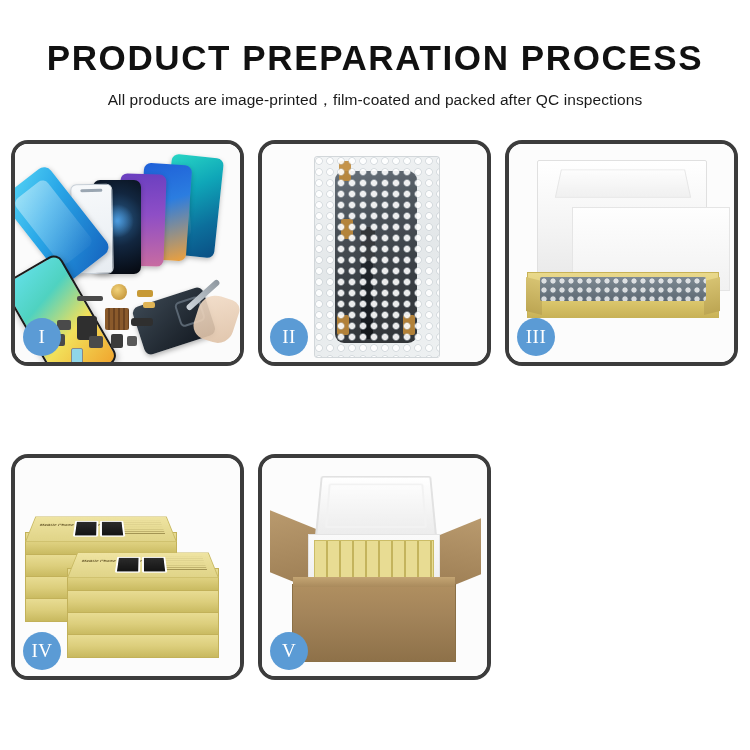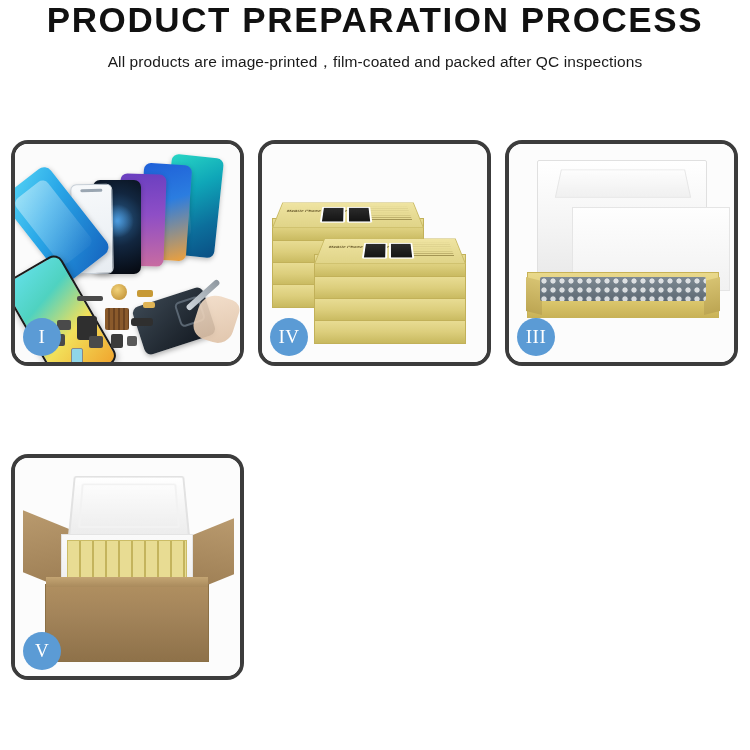--- a/index.html
+++ b/index.html
@@ -11,20 +11,21 @@
     width: 750px;
     height: 750px;
     font-family: "Liberation Sans", sans-serif;
     overflow: hidden;
     position: relative;
   }
 
   
   .header {
     width: 750px;
+    padding-top: 38px;
     text-align: center;
     box-sizing: border-box;
   }
   .title {
     font-family: "Liberation Sans", sans-serif;
     font-size: 35px;
     font-weight: 700;
     letter-spacing: 1.6px;
     color: #111111;
     line-height: 1.15;
@@ -348,20 +349,49 @@
       <div class="part" style="left:74px;top:192px;width:14px;height:12px;"></div>
       <div class="part" style="left:96px;top:190px;width:12px;height:14px;background:#3b3b3b;"></div>
       <div class="part" style="left:112px;top:192px;width:10px;height:10px;background:#5a5a5a;"></div>
       <div class="part" style="left:56px;top:204px;width:10px;height:14px;background:#8fd6e8;border:1px solid #888;"></div>
       <div class="tool" style="right:16px;top:148px;"></div>
       <div class="hand"></div>
     </div>
     <div class="badge">I</div>
   </div>
 
+  <div class="panel">
+    <div class="panel-stage">
+      <div class="bubble-bag">
+        <div class="screen-inside"></div>
+        <div class="flex-tail"></div>
+        <div class="conn-gold" style="left:24px;top:4px;"></div>
+        <div class="conn-gold" style="left:26px;top:62px;"></div>
+        <div class="conn-gold" style="left:22px;top:158px;"></div>
+        <div class="conn-gold" style="left:88px;top:158px;"></div>
+        <div class="bubbles"></div>
+      </div>
+    </div>
+    <div class="badge">II</div>
+  </div>
+
+  <div class="panel">
+    <div class="panel-stage">
+      <div class="iii-lid">
+        <div class="iii-lid-top"></div>
+        <div class="iii-foam"></div>
+      </div>
+      <div class="iii-tray">
+        <div class="iii-tray-lflap"></div>
+        <div class="iii-tray-rflap"></div>
+        <div class="iii-tray-inner"></div>
+      </div>
+    </div>
+    <div class="badge">III</div>
+  </div>
 
   <div class="panel">
     <div class="panel-stage">
       <div class="stack">
 
         <div class="sbox" style="left:0px;top:52px;"></div>
         <div class="sbox" style="left:0px;top:74px;"></div>
         <div class="sbox" style="left:0px;top:96px;"></div>
         <div class="sbox" style="left:0px;top:118px;"></div>
         <div class="sbox-lid" style="left:0px;top:14px;">
@@ -381,35 +411,20 @@
           <div class="win" style="left:74px;"></div>
           <div class="lines"></div>
         </div>
       </div>
     </div>
     <div class="badge">IV</div>
   </div>
 
   <div class="panel">
     <div class="panel-stage">
-      <div class="iii-lid">
-        <div class="iii-lid-top"></div>
-        <div class="iii-foam"></div>
-      </div>
-      <div class="iii-tray">
-        <div class="iii-tray-lflap"></div>
-        <div class="iii-tray-rflap"></div>
-        <div class="iii-tray-inner"></div>
-      </div>
-    </div>
-    <div class="badge">III</div>
-  </div>
-
-  <div class="panel">
-    <div class="panel-stage">
       <div class="v-flap-l"></div>
       <div class="v-flap-r"></div>
       <div class="v-lid"></div>
       <div class="v-foam-rim"></div>
       <div class="v-inner-boxes"></div>
       <div class="v-body"></div>
     </div>
     <div class="badge">V</div>
   </div>
 

